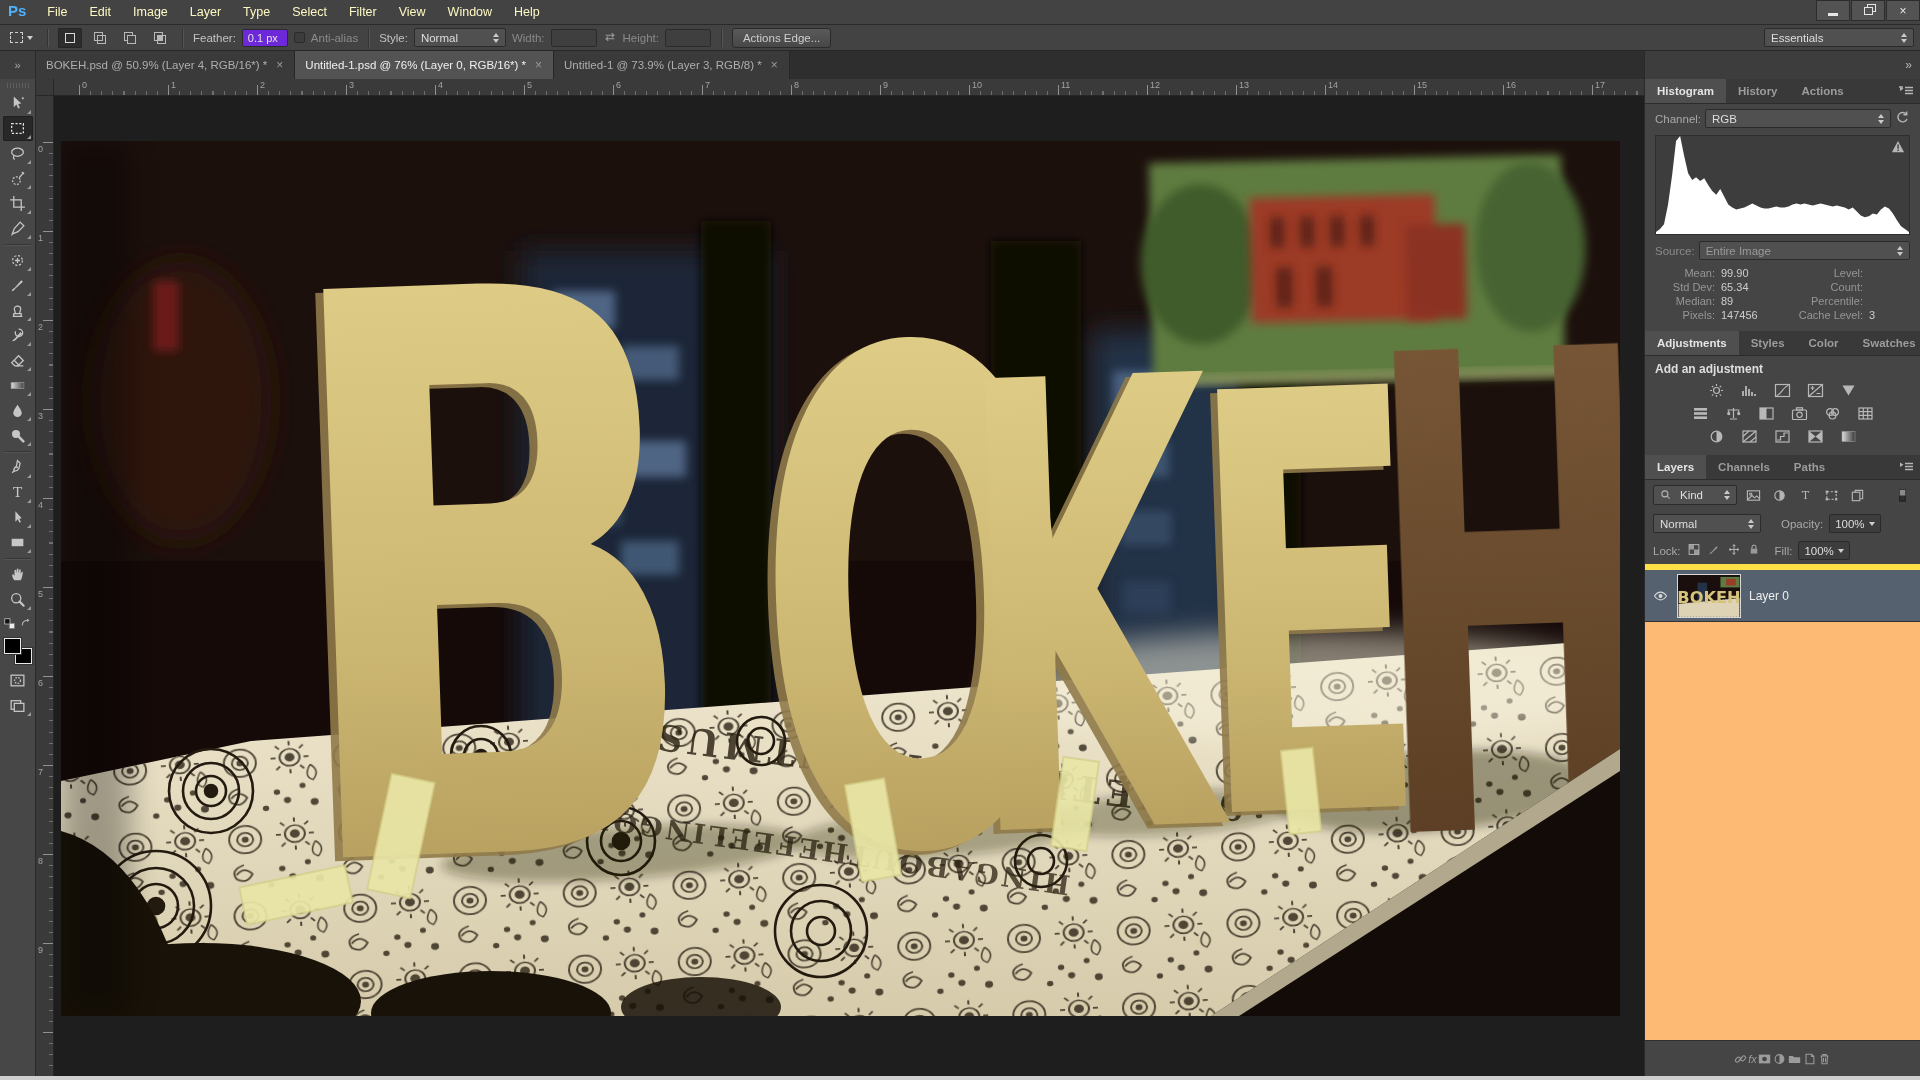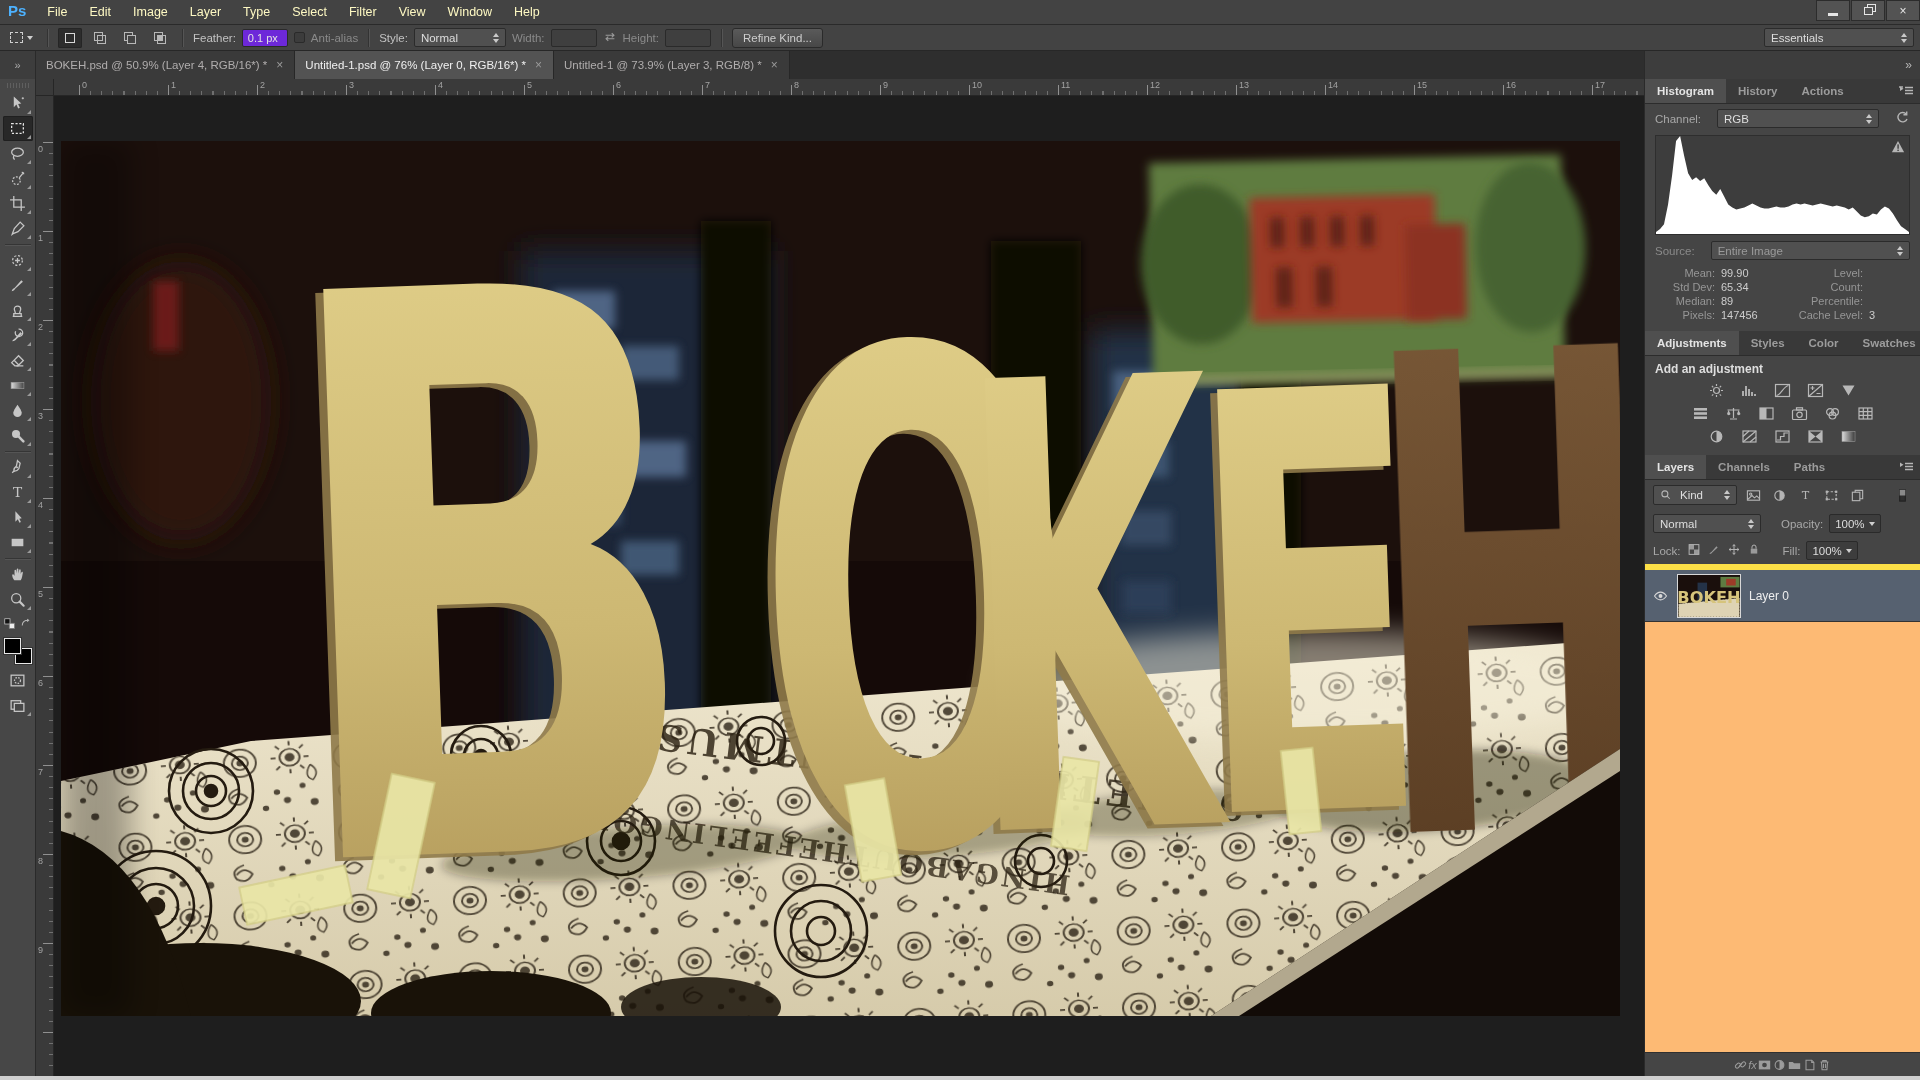--- a/index.html
+++ b/index.html
@@ -92,21 +92,21 @@
   .zoom-field{min-width:60px}
   .play{color:#d8d8d8;font-size:10px}
 
   
   .rightpanel{width:276px;background:#454545;border-left:1px solid #2a2a2a;display:flex;flex-direction:column}
   .ptabs{height:25px;display:flex;background:#393939;border-bottom:1px solid #2c2c2c;align-items:stretch}
   .ptab{padding:0 12px;display:flex;align-items:center;font-size:11.5px;color:#9c9c9c;font-weight:bold}
   .ptab.active{background:#4f4f4f;color:#e4e4e4}
   .pmenu{margin-left:auto;display:flex;align-items:center;padding-right:6px}
   .pmenu svg{width:16px;height:12px}
-  .prow{display:flex;align-items:center;gap:16px;padding:5px 10px;font-size:11.5px;color:#a8a8a8}
+  .prow{display:flex;align-items:center;gap:4px;padding:5px 10px;font-size:11.5px;color:#a8a8a8}
   .histo-box{margin:2px 10px 4px;height:100px;background:#3d3d3d;border:1px solid #2e2e2e;position:relative}
   .histo-box svg.plot{position:absolute;inset:0;width:100%;height:100%}
   .warn{position:absolute;right:4px;top:3px;width:14px;height:13px}
   .stats{display:flex;padding:2px 10px 10px;font-size:11px}
   .stats .col{display:flex;flex-direction:column;gap:2px}
   .stats .col.c1{width:130px}
   .stat{display:flex}
   .stat .lb{width:60px;text-align:right;color:#969696;margin-right:6px}
   .c2 .lb{width:78px}
   .stat .vl{color:#cdcdcd}
@@ -123,21 +123,21 @@
   .blend-dd{width:108px}
   .pct{width:52px;background:#3d3d3d;border:1px solid #2a2a2a;border-radius:2px;height:19px;
     display:flex;align-items:center;padding:0 5px;color:#ddd;gap:4px}
   .pct .caret{margin-left:auto}
   .layer-list{flex:1;background:#fdba74;border-top:6px solid #fde047;overflow:hidden;display:flex;flex-direction:column}
   .layer-row{height:52px;display:flex;align-items:center;gap:8px;background:#566170;padding:0 6px;border-bottom:1px solid #333}
   .eye{width:18px;display:flex;justify-content:center}
   .eye svg{width:15px;height:12px;stroke:#d8d8d8;fill:none;stroke-width:1.1}
   .thumb{width:64px;height:44px;border:1px solid #d8d8d8;background:#111}
   .layer-name{font-size:12px;color:#eee}
-  .layer-bottom{height:24px;background:#454545;border-top:1px solid #303030;display:flex;align-items:center;
+  .layer-bottom{height:36px;background:#454545;border-top:1px solid #303030;display:flex;align-items:center;
     justify-content:center;gap:0}
   .lb-ic{display:flex;align-items:center;color:#9c9c9c;font-size:11px;font-style:italic}
   .lb-ic svg{width:15px;height:14px;stroke:#9c9c9c;fill:none;stroke-width:1.2}
   .bottom-strip{height:4px;background:#cfcfcf}
   .lockic svg{width:14px;height:13px;stroke:#b5b5b5;fill:none;stroke-width:1.2}
 </style>
 </head>
 <body>
 
 <div id="app">
@@ -213,21 +213,21 @@
     <div class="inp disabled" style="width:40px"></div>
     <span>
       <svg viewBox="0 0 16 16" width="14" height="14" stroke="#9a9a9a" fill="none" stroke-width="1.3">
         <path d="M3 6 H12 M10 3.5 L12.5 6 L10 8.5"></path>
           <path d="M13 10 H4 M6 7.5 L3.5 10 L6 12.5"></path>
         </svg>
     </span>
     <span class="dim">Height:</span>
     <div class="inp disabled" style="width:40px"></div>
     <div class="ob-sep"></div>
-    <div class="btn">Refine Kind...</div>
+    <div class="btn">Actions Edge...</div>
     <div class="dd workspace">
       <span>Essentials</span>
       <span class="ud">
           <i class="u"></i>
           <i class="d"></i>
         </span>
     </div>
   </div>
 
   <div class="tabrow">
@@ -908,21 +908,21 @@
         <span class="lockic"><svg viewBox="0 0 16 16">
               <path d="M2.5 13.5 C3 11.5 4.5 11.3 5.4 10.4 L11 4 L12.5 5.5 L6.5 11 C5.6 12 5 13 2.5 13.5 Z" fill="#9a9a9a" stroke="none"></path>
             </svg></span>
         <span class="lockic"><svg viewBox="0 0 16 16">
               <path d="M8 2 V14 M2 8 H14 M8 2 L6.3 4 M8 2 L9.7 4 M8 14 L6.3 12 M8 14 L9.7 12 M2 8 L4 6.3 M2 8 L4 9.7 M14 8 L12 6.3 M14 8 L12 9.7"></path>
             </svg></span>
         <span class="lockic"><svg viewBox="0 0 16 16">
               <rect x="4" y="7" width="8" height="6" fill="#9a9a9a" stroke="none"></rect>
               <path d="M5.5 7 V5 a2.5 2.5 0 0 1 5 0 V7"></path>
             </svg></span>
-        <span style="margin-left:16px">Fill:</span>
+        <span style="margin-left:8px">Fill:</span>
         <div class="pct">
           <span>100%</span>
             <span class="caret"></span>
         </div>
       </div>
       <div class="layer-list">
         <div class="layer-row">
           <span class="eye">
             <svg viewBox="0 0 16 13">
                 <path d="M1.5 6.5 C3.5 3.5 6 2.3 8 2.3 C10 2.3 12.5 3.5 14.5 6.5 C12.5 9.5 10 10.7 8 10.7 C6 10.7 3.5 9.5 1.5 6.5 Z"></path>

